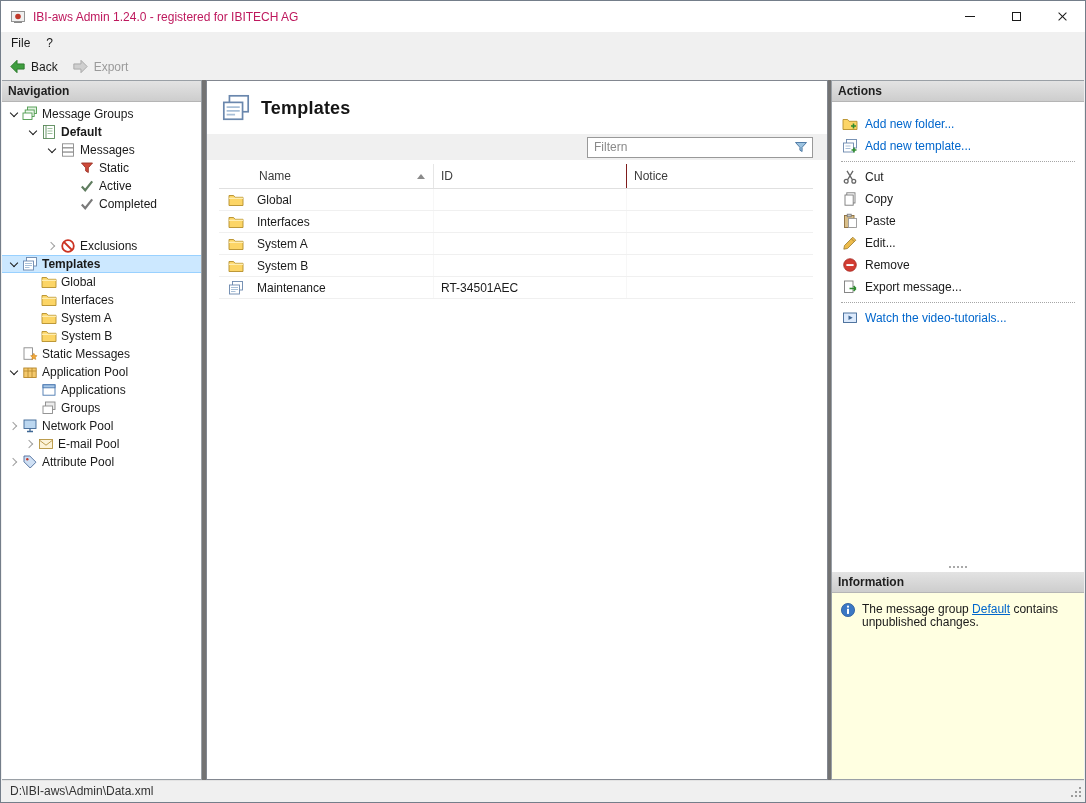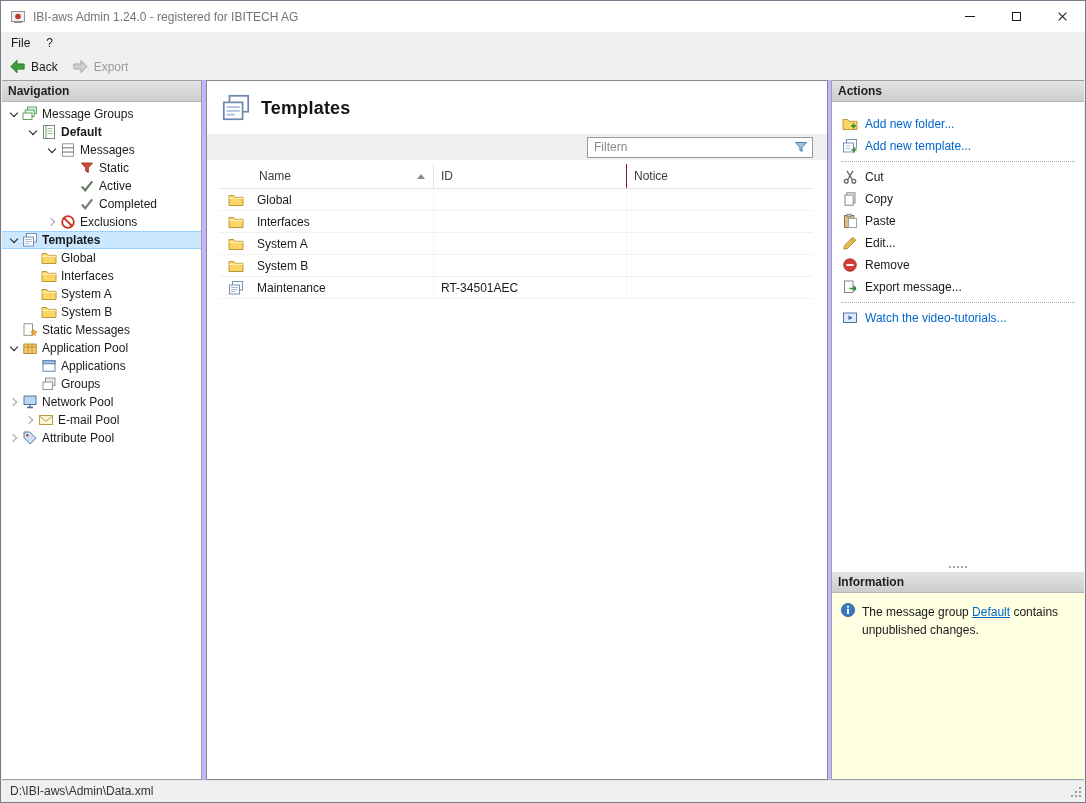--- a/index.html
+++ b/index.html
@@ -7,38 +7,38 @@
   body{width:1086px;height:803px;position:relative;font-family:"Liberation Sans","DejaVu Sans",sans-serif;font-size:12px;color:#1a1a1a;background:#f0f0f0;border:1px solid #747e8a;overflow:hidden;}
 
   .icon16{width:16px;height:16px;display:inline-flex;flex:none;}
   .icon20{width:19px;height:19px;display:inline-flex;flex:none;}
   .icon30{width:30px;height:30px;display:inline-flex;flex:none;}
   .icon16 svg,.icon20 svg,.icon30 svg{width:100%;height:100%;display:block;}
 
   
   .titlebar{height:31px;background:#fff;display:flex;align-items:center;}
   .titlebar .icon16{margin:0 7px 0 9px;}
-  .titlebar .title{flex:1;color:#737373;}
+  .titlebar .title{flex:1;color:#be185d;}
   .win-btn{width:46px;height:31px;display:flex;align-items:center;justify-content:center;cursor:default;}
   .min-glyph{width:10px;height:1px;background:#1a1a1a;display:block;}
   .max-glyph{width:9px;height:9px;border:1px solid #1a1a1a;display:block;}
   .close-glyph{position:relative;width:11px;height:11px;display:block;}
   .close-glyph::before,.close-glyph::after{content:"";position:absolute;left:5px;top:0;width:1px;height:11px;background:#1a1a1a;}
   .close-glyph::before{transform:rotate(45deg);}
   .close-glyph::after{transform:rotate(-45deg);}
 
   
   .menubar{height:21px;display:flex;align-items:center;padding-left:2px;background:#f0f0f0;}
   .menu-item{padding:3px 8px;}
   .toolbar{height:27px;display:flex;align-items:center;padding-left:3px;background:#f0f0f0;gap:2px;}
   .tool-btn{display:flex;align-items:center;gap:4px;padding:2px 7px 2px 4px;}
   .tool-btn.disabled .tool-label{color:#9a9a9a;}
 
   
-  .workspace{position:absolute;top:79px;left:1px;right:1px;bottom:22px;display:flex;background:#c4b5fd;}
+  .workspace{position:absolute;top:79px;left:1px;right:1px;bottom:22px;display:flex;background:#737373;}
   .nav-panel{width:200px;background:#fff;border:1px solid #9aa0a6;border-left:none;display:flex;flex-direction:column;}
   .center-wrap{flex:1;margin:0 3px 0 4px;}
   .center-panel{height:100%;border:1px solid #828790;background:#fff;display:flex;flex-direction:column;overflow:hidden;}
   .right-panel{width:253px;background:#fff;border:1px solid #9aa0a6;border-right:none;display:flex;flex-direction:column;}
   .panel-header{height:21px;flex:none;background:linear-gradient(#e3e3e3,#cdcdcd);border-bottom:1px solid #b5b5b5;font-weight:bold;padding:3px 0 0 6px;color:#1f1f1f;}
 
   
   .tree{flex:1;overflow:hidden;padding-top:3px;}
   .tree-row{height:18px;display:flex;align-items:center;white-space:nowrap;cursor:default;}
   .tree-row.bold .tree-label{font-weight:bold;}
@@ -75,21 +75,21 @@
   
   .actions-body{flex:1;background:#fff;padding-top:11px;overflow:hidden;}
   .action-item{height:22px;display:flex;align-items:center;gap:7px;padding:0 10px;cursor:default;}
   .action-item.link .action-label{color:#0066cc;}
   .action-sep{border-top:1px dotted #a6a6a6;margin:4px 9px;}
   .splitter-grip{height:10px;background:#fff;display:flex;align-items:center;justify-content:center;flex:none;}
   .splitter-grip::before{content:"";width:2px;height:2px;border-radius:50%;background:#8c8c8c;box-shadow:-8px 0 0 #8c8c8c,-4px 0 0 #8c8c8c,4px 0 0 #8c8c8c,8px 0 0 #8c8c8c;}
 
   
   .info-body{height:186px;flex:none;background:#ffffe1;padding:9px 8px 8px 8px;display:flex;gap:6px;align-items:flex-start;}
-  .info-text{line-height:18px;color:#1a1a1a;padding-top:1px;max-width:214px;}
+  .info-text{line-height:13px;color:#1a1a1a;padding-top:1px;max-width:214px;}
   .info-link{color:#0066cc;text-decoration:underline;cursor:pointer;}
 
   
   .statusbar{position:absolute;left:1px;right:1px;bottom:1px;height:21px;background:#f0f0f0;display:flex;align-items:center;padding-left:8px;color:#333;border-top:1px solid #e3e3e3;}
   .resize-grip{position:absolute;right:3px;bottom:4px;width:12px;height:12px;}
   .resize-grip::before{content:"";position:absolute;right:0;bottom:0;width:2px;height:2px;background:#9c9c9c;box-shadow:-4px 0 0 #9c9c9c,-8px 0 0 #9c9c9c,0 -4px 0 #9c9c9c,-4px -4px 0 #9c9c9c,0 -8px 0 #9c9c9c;}
 </style>
 </head>
 <body>
 
@@ -199,21 +199,21 @@
         </div>
         <div class="tree-row" style="padding-left: 61px;">
           <span class="expander exp-none"></span>
           <span class="tree-icon">
             <svg viewBox="0 0 16 16">
               <path d="M2.8 8.6l3.4 3.6 7-8.8" fill="none" stroke="#7a7a7a" stroke-width="2.2"></path>
             </svg>
           </span>
           <span class="tree-label">Completed</span>
         </div>
-        <div class="tree-row" style="padding-left: 42px;">
+        <div class="tree-row" style="padding-left: 42px; margin-top: 24px;">
           <span class="expander exp-closed"></span>
           <span class="tree-icon">
             <svg viewBox="0 0 16 16">
               <circle cx="8" cy="8" r="5.8" fill="#fff" stroke="#cc3322" stroke-width="1.8"></circle>
               <path d="M4 4l8 8" stroke="#cc3322" stroke-width="1.8"></path>
             </svg>
           </span>
           <span class="tree-label">Exclusions</span>
         </div>
         <div class="tree-row selected bold" style="padding-left: 4px;">

